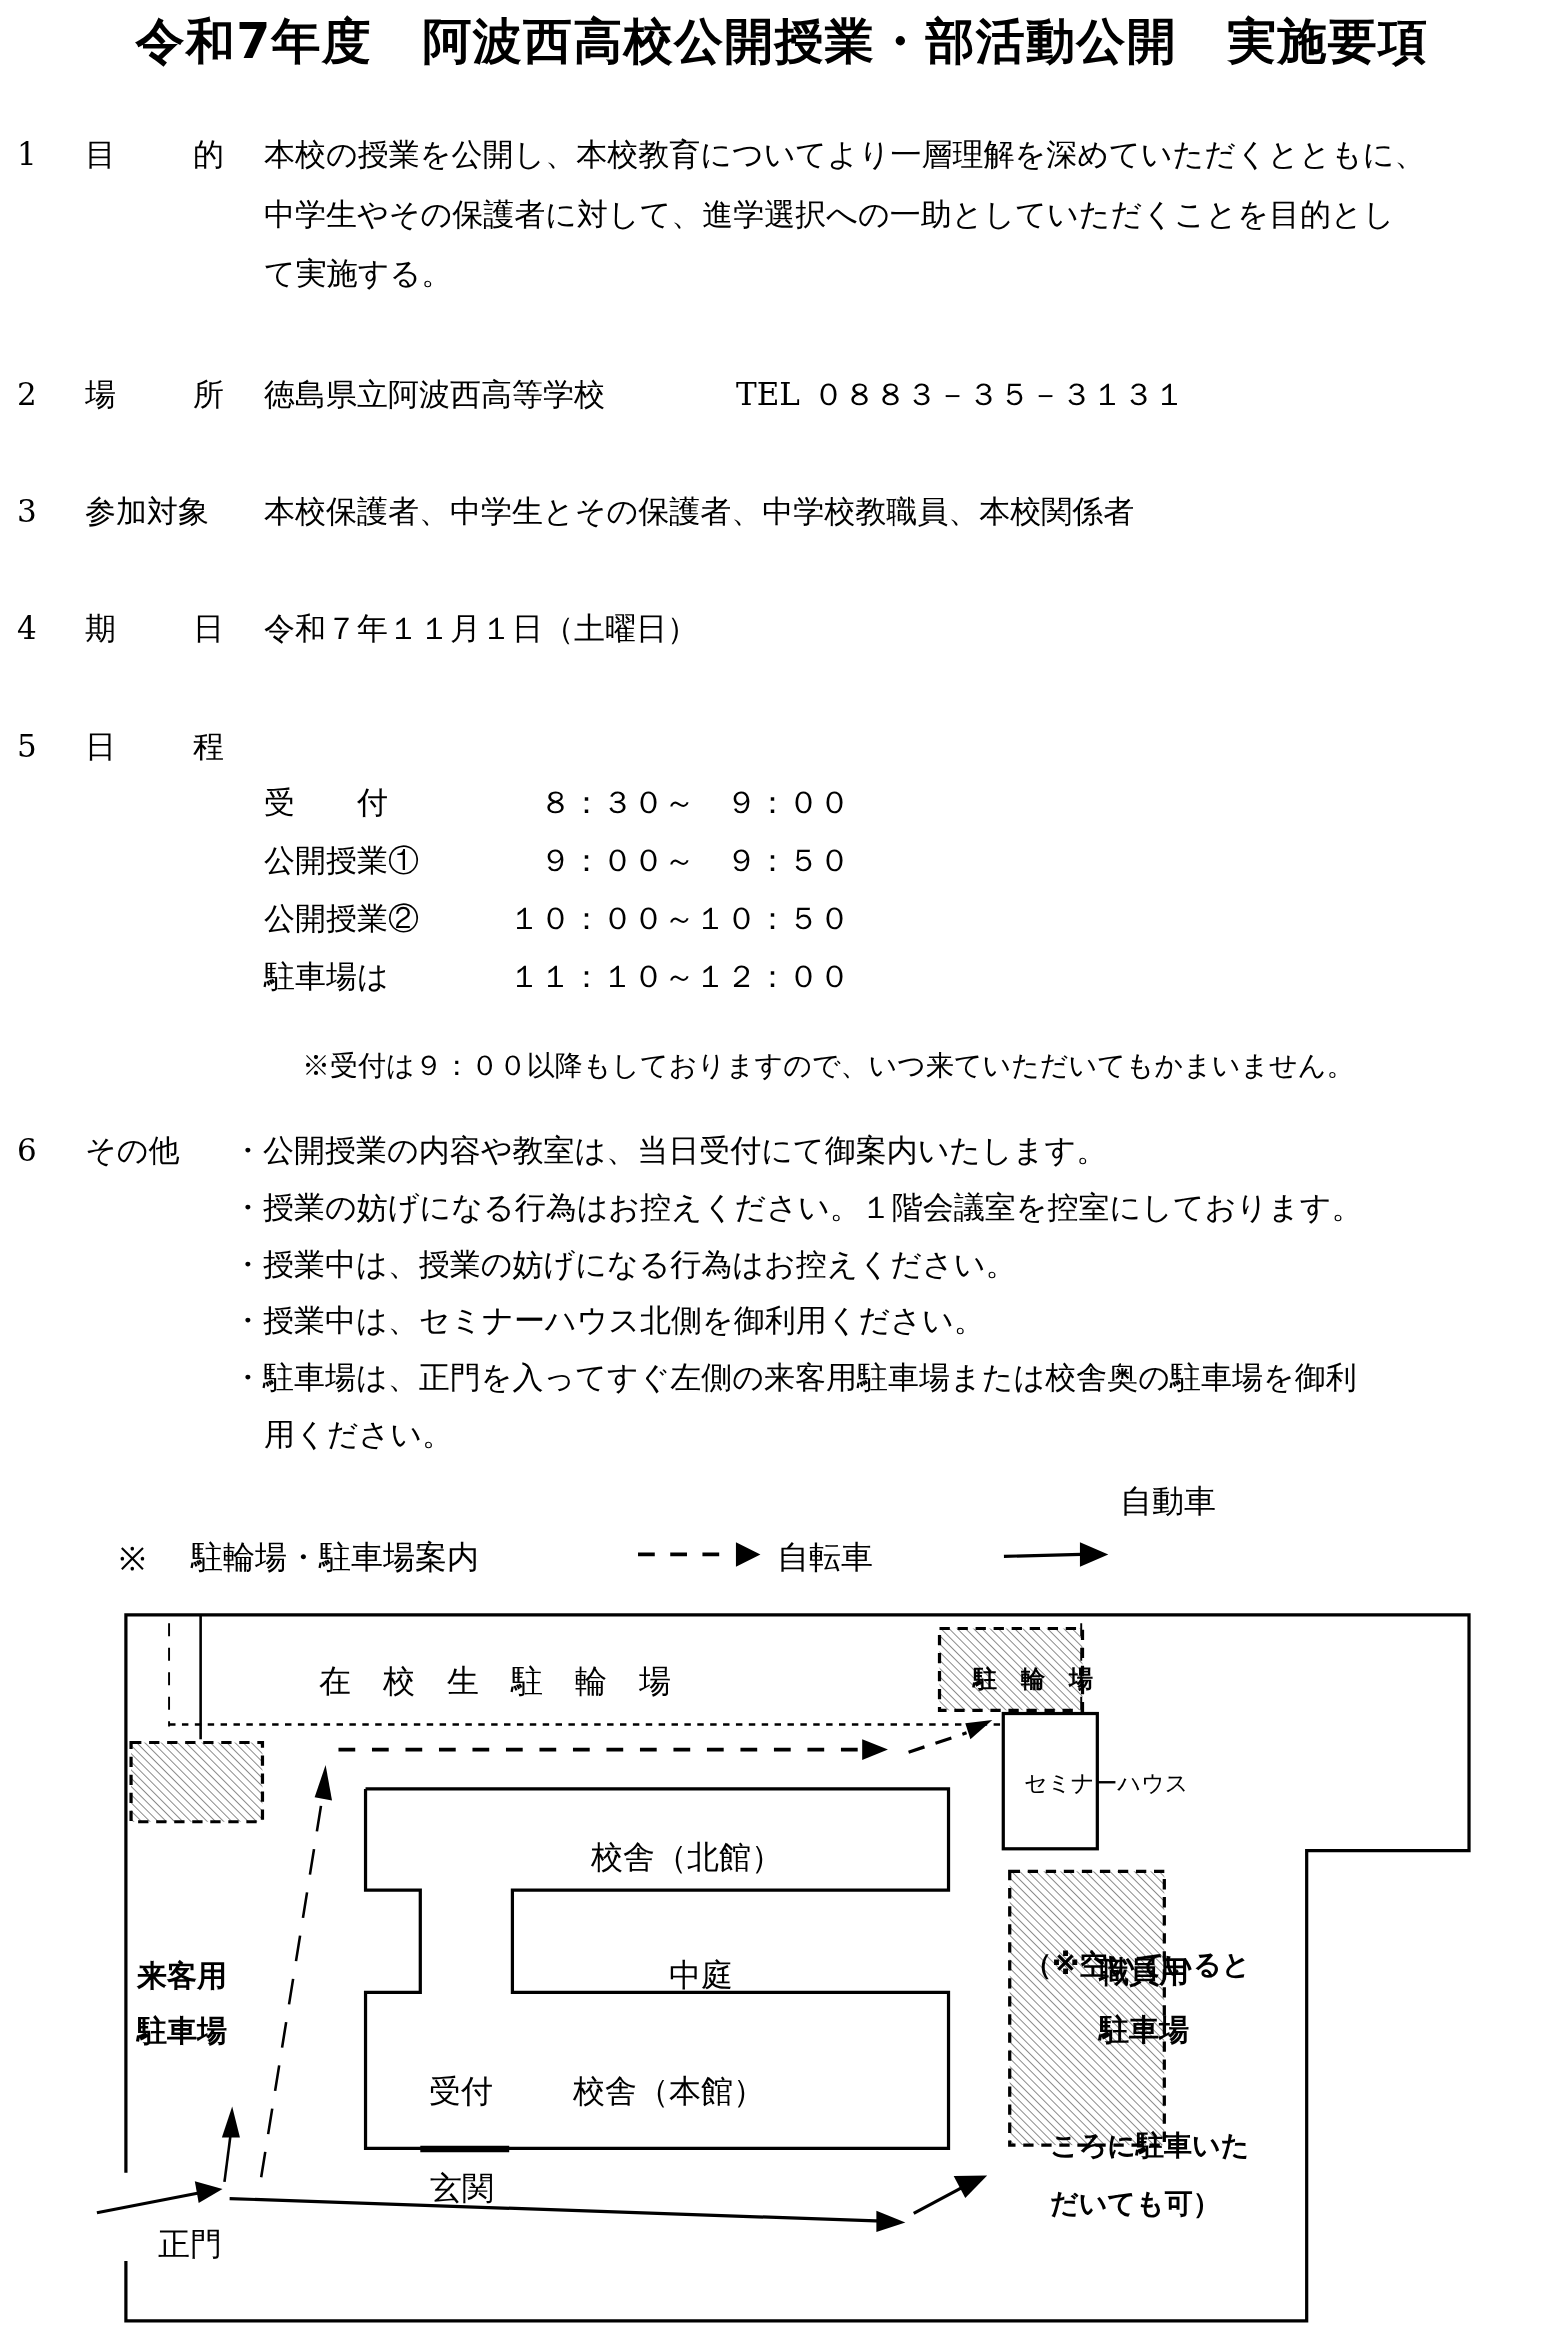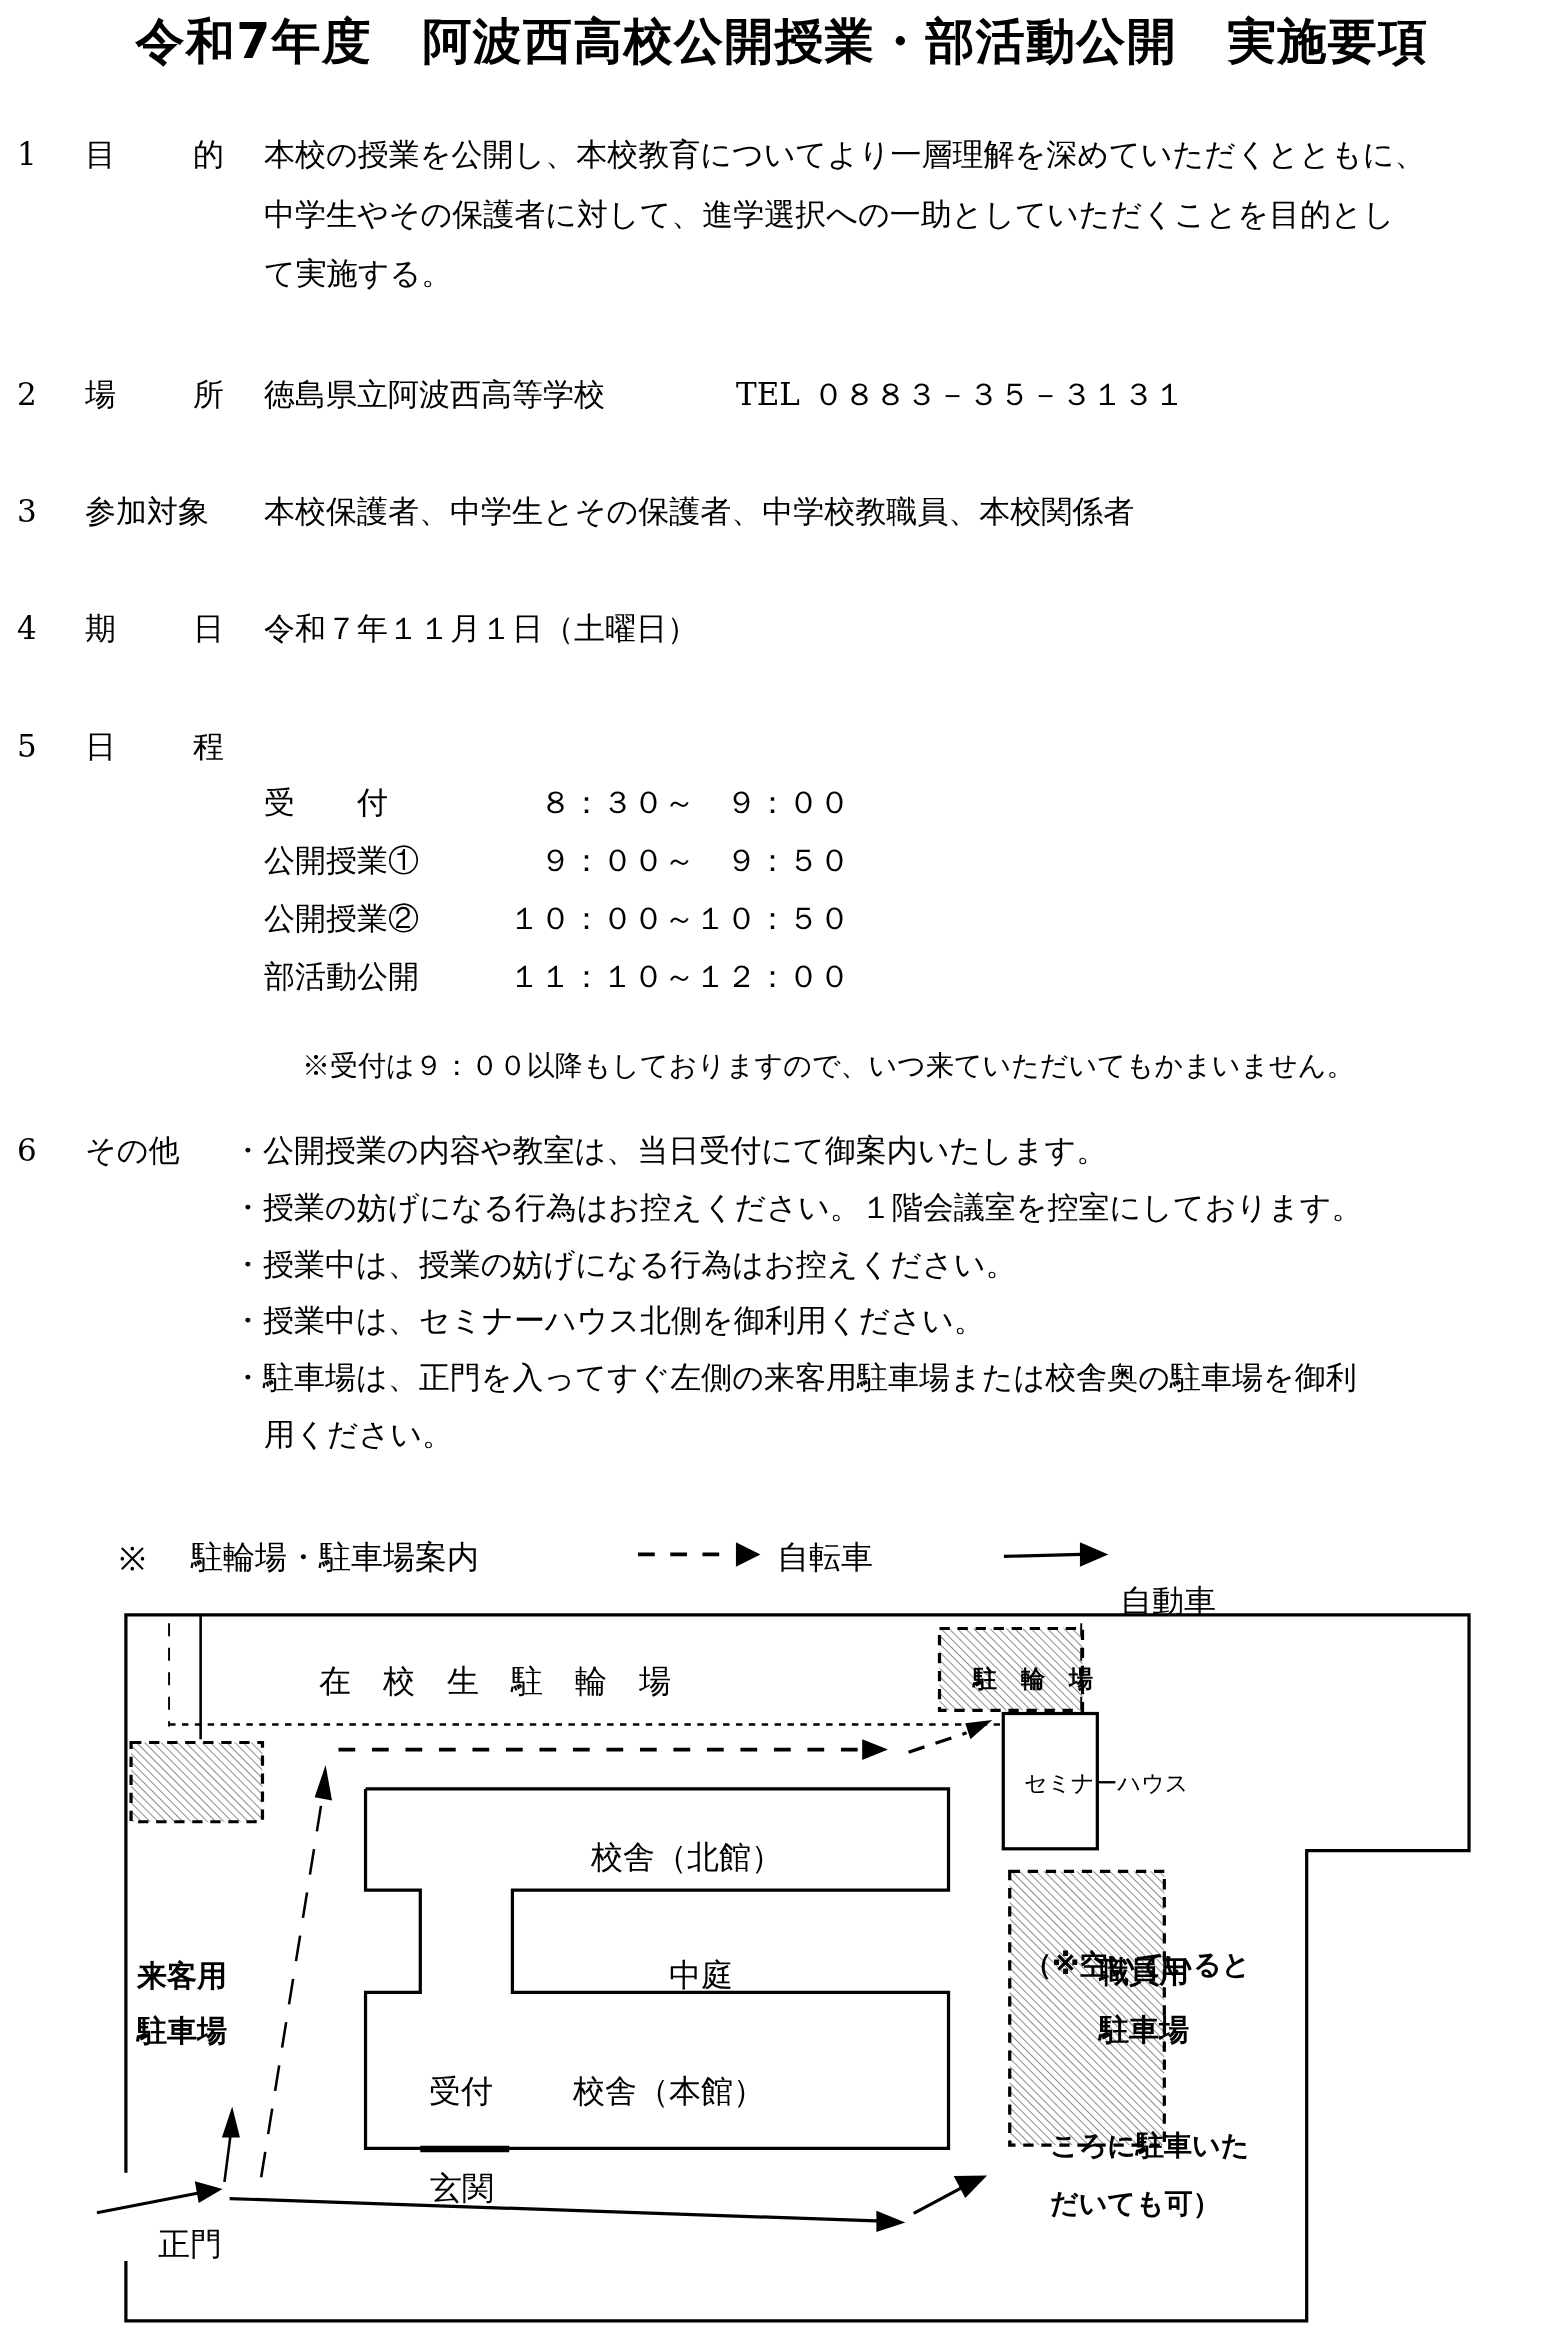--- a/index.html
+++ b/index.html
@@ -51,37 +51,37 @@
 <div class="abs txt num" style="top:727px">5</div>
 <div class="abs txt lab" style="top:727px">日</div>
 <div class="abs txt" style="top:727px;left:193px">程</div>
 
 <div class="abs txt sched-label" style="top:783px">受　　付</div>
 <div class="abs txt sched-time" style="top:783px">　８：３０～　９：００</div>
 <div class="abs txt sched-label" style="top:841px">公開授業①</div>
 <div class="abs txt sched-time" style="top:841px">　９：００～　９：５０</div>
 <div class="abs txt sched-label" style="top:899px">公開授業②</div>
 <div class="abs txt sched-time" style="top:899px">１０：００～１０：５０</div>
-<div class="abs txt sched-label" style="top:957px">部活動公開</div>
+<div class="abs txt sched-label" style="top:957px">駐車場は</div>
 <div class="abs txt sched-time" style="top:957px">１１：１０～１２：００</div>
 <div class="abs" style="top:1046px;left:302px;font-size:28px;line-height:39px">※受付は９：００以降もしておりますので、いつ来ていただいてもかまいません。</div>
 
 <div class="abs txt num" style="top:1131px">6</div>
 <div class="abs txt lab" style="top:1131px">その他</div>
 <div class="abs txt" style="top:1131px;left:232px">・公開授業の内容や教室は、当日受付にて御案内いたします。</div>
 <div class="abs txt" style="top:1188px;left:232px">・授業の妨げになる行為はお控えください。１階会議室を控室にしております。</div>
 <div class="abs txt" style="top:1245px;left:232px">・授業中は、授業の妨げになる行為はお控えください。</div>
 <div class="abs txt" style="top:1301px;left:232px">・授業中は、セミナーハウス北側を御利用ください。</div>
 <div class="abs txt" style="top:1358px;left:232px">・駐車場は、正門を入ってすぐ左側の来客用駐車場または校舎奥の駐車場を御利</div>
 <div class="abs txt" style="top:1415px;left:264px">用ください。</div>
 
 <div class="abs legend" style="top:1536px;left:119px">※</div>
 <div class="abs legend" style="top:1536px;left:191px">駐輪場・駐車場案内</div>
 <div class="abs legend" style="top:1536px;left:777px">自転車</div>
-<div class="abs legend" style="top:1580px;left:1120px">自動車</div>
+<div class="abs legend" style="top:1480px;left:1120px">自動車</div>
 
 <svg width="1564" height="2330" viewBox="0 0 2427 3617">
   <defs>
     <pattern id="hatch" patternUnits="userSpaceOnUse" width="9" height="9" patternTransform="rotate(-45)">
       <line x1="0" y1="0" x2="0" y2="9" stroke="#000" stroke-width="1.4"></line>
     </pattern>
     <marker id="ah" markerWidth="10" markerHeight="8" refX="9" refY="4" orient="auto" markerUnits="userSpaceOnUse" viewBox="0 0 10 8">
       <path d="M0,0 L10,4 L0,8 Z" fill="#000"></path>
     </marker>
   </defs>

